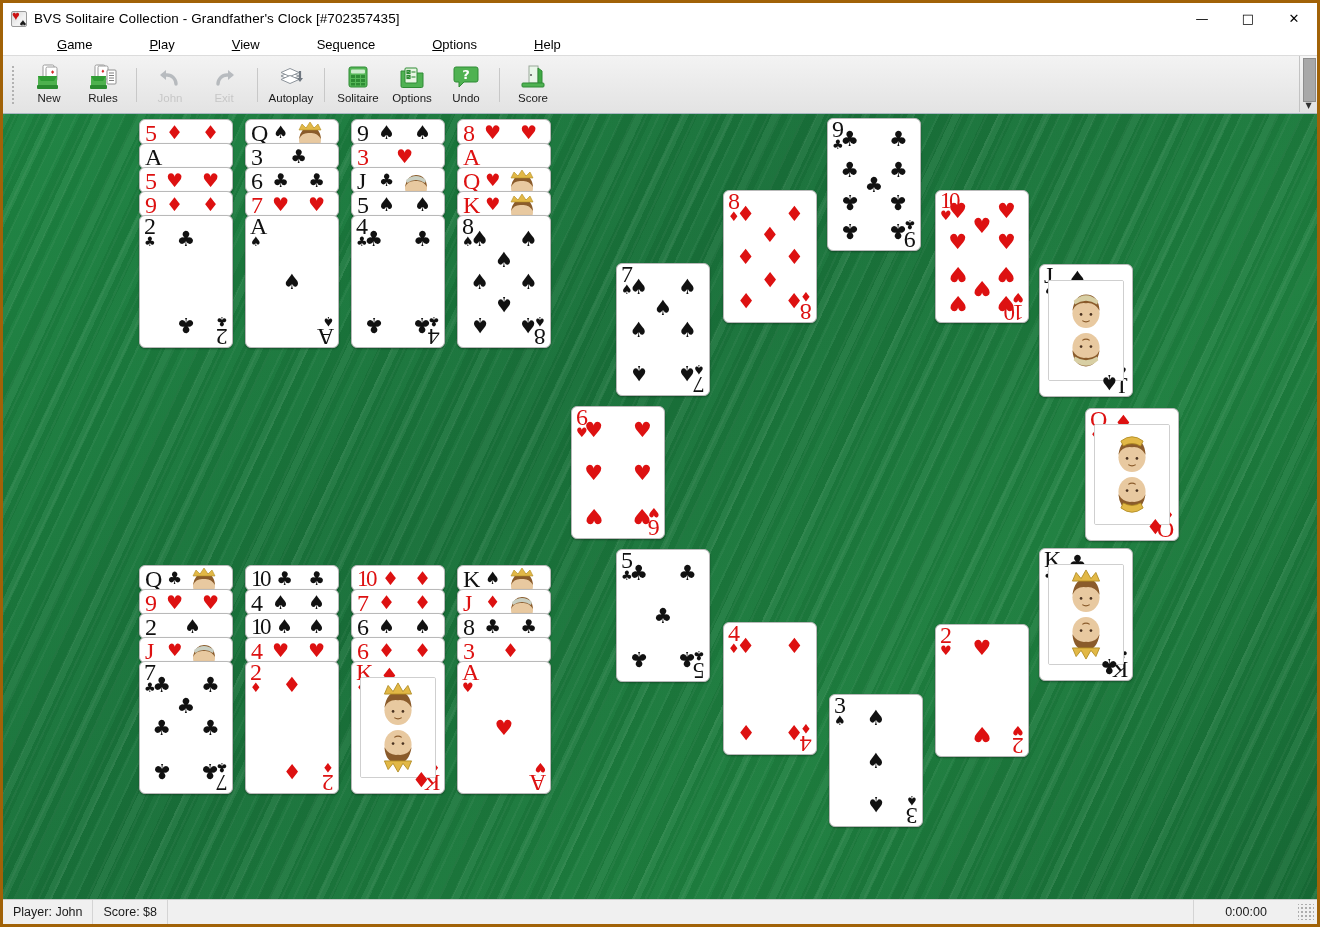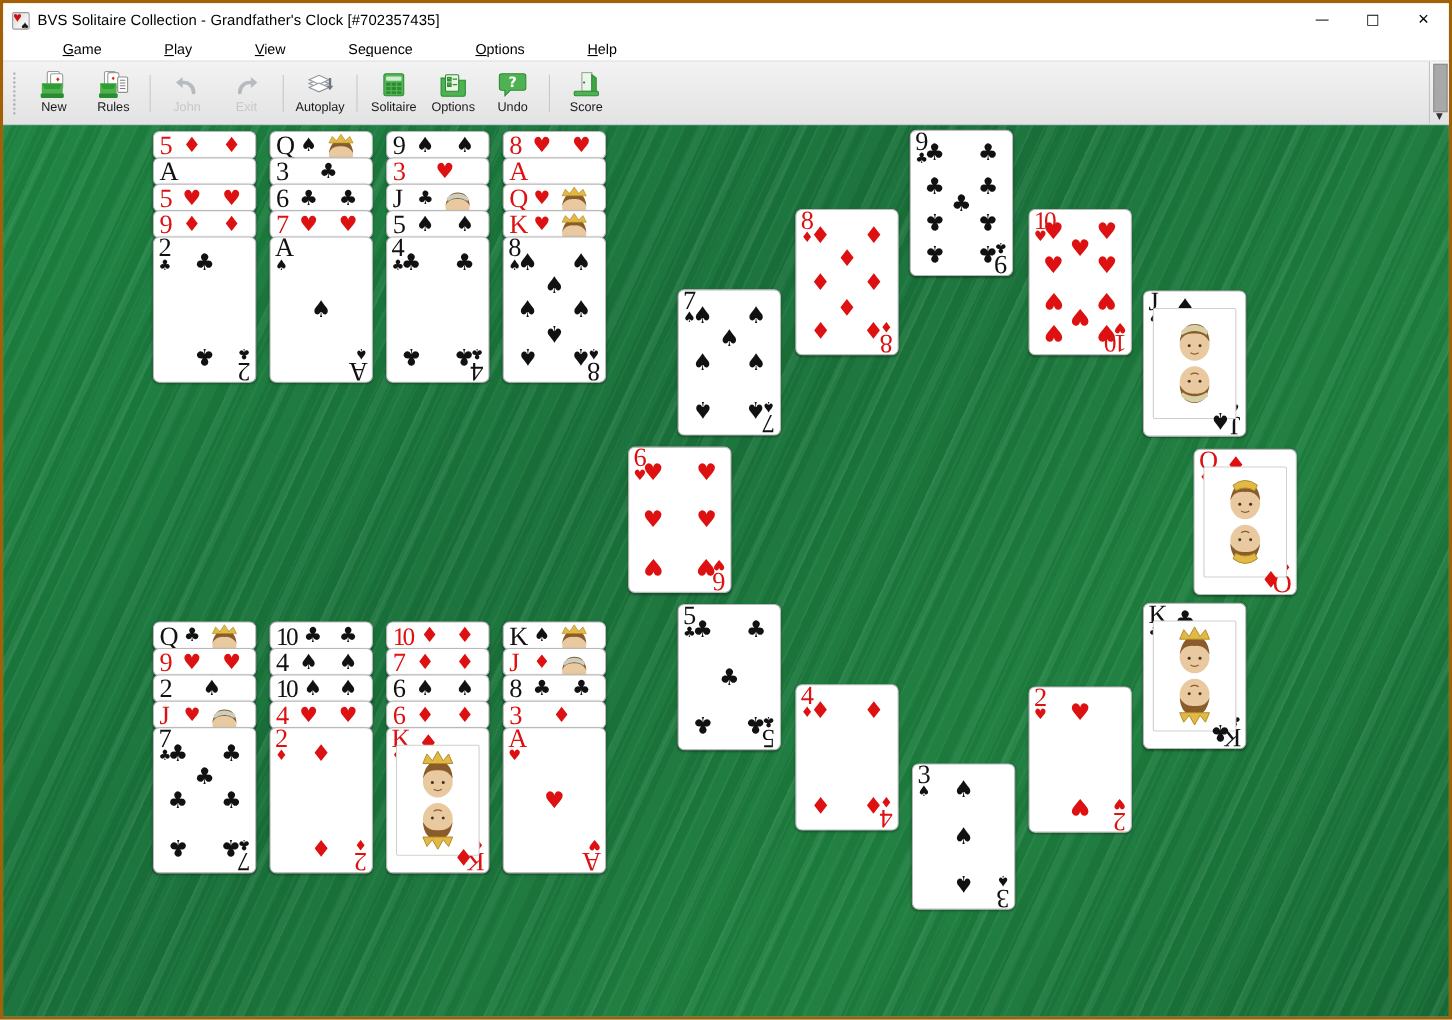--- a/index.html
+++ b/index.html
@@ -1098,14 +1098,21 @@
         <div class="corner br">
             <div class="rank red">A</div>
             <div class="pip red">♥</div>
           </div>
         <div class="pipfield">
           <span class="red" style="left:50%;top:50%">♥</span>
         </div>
       </div>
     </div>
 
+  <div class="statusbar">
+    <div class="sb-cell first">Player: John</div>
+    <div class="sb-cell">Score: $8</div>
+    <div class="sb-spacer"></div>
+    <div class="sb-cell sb-timer">0:00:00</div>
+    <div class="sb-grip"></div>
+  </div>
 
 </div>
 
 </body></html>

